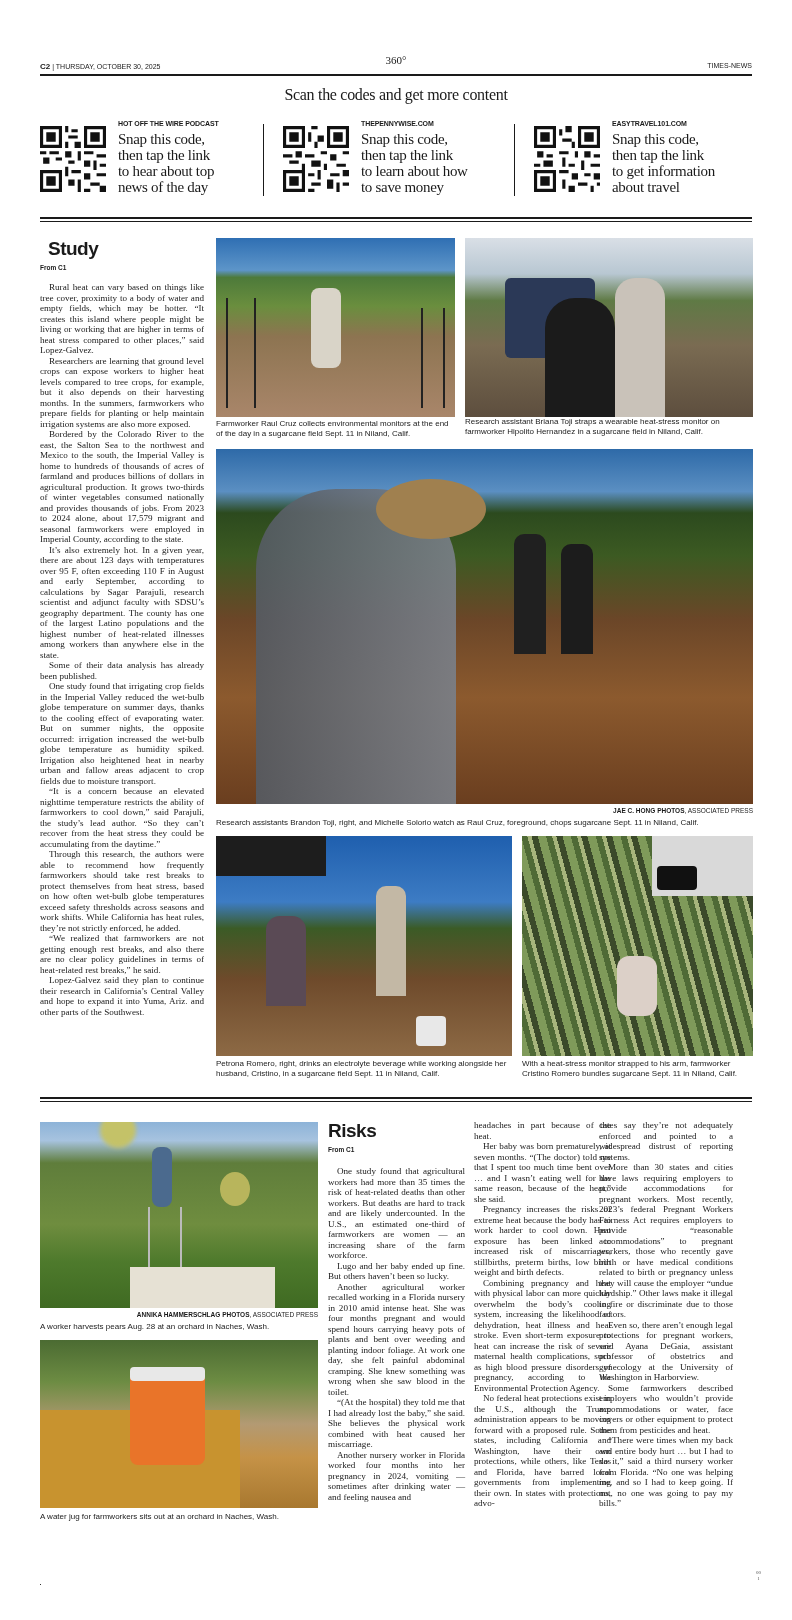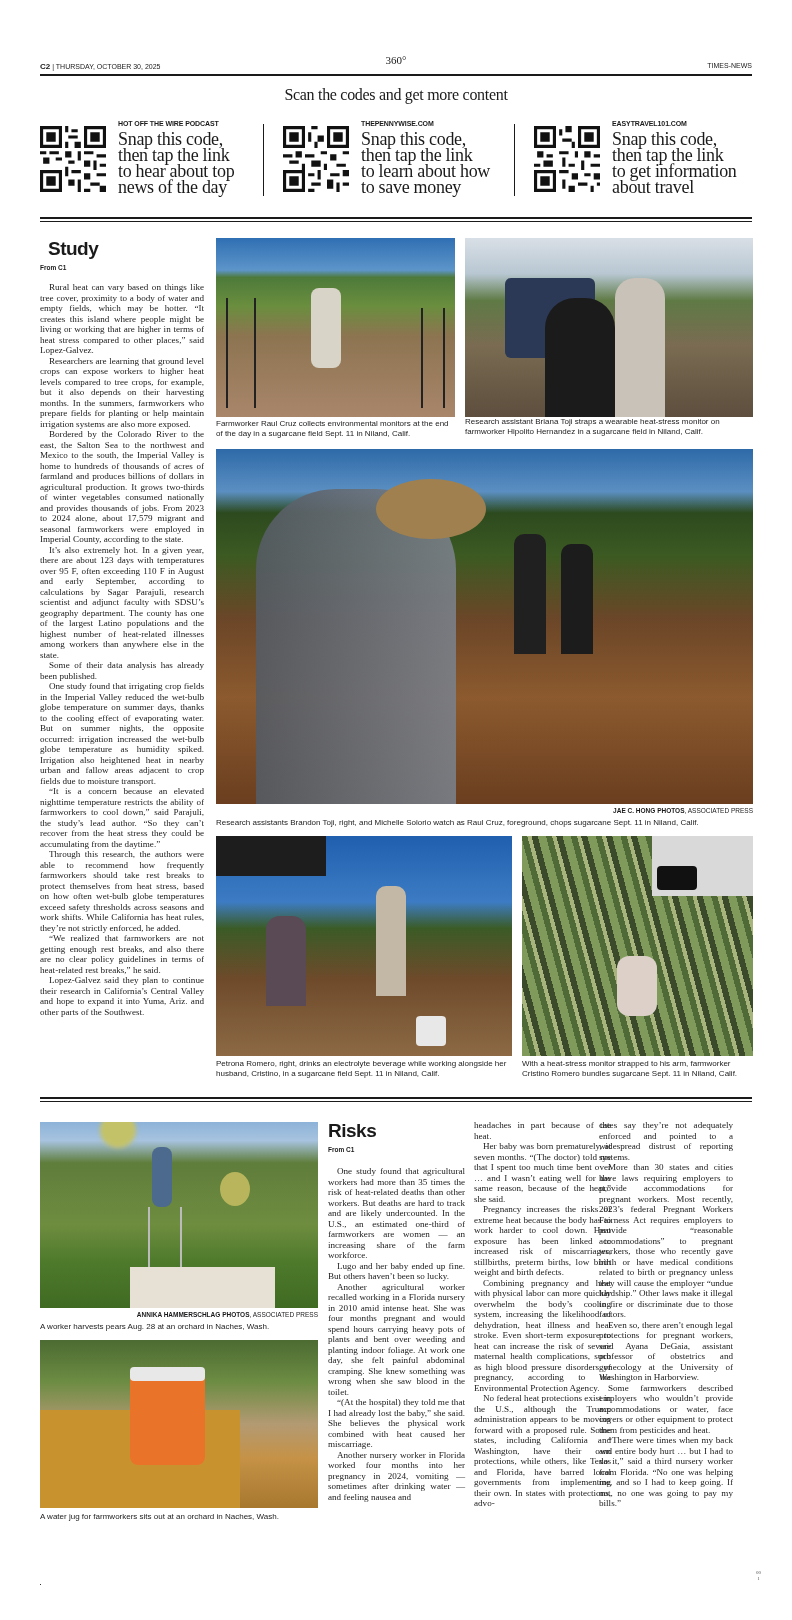--- a/index.html
+++ b/index.html
@@ -13,21 +13,21 @@
   .mast .left b{font-size:8px;}
   .mast .center{position:absolute;left:0;right:0;text-align:center;top:-2px;font-size:11px;}
   .mast .right{position:absolute;right:0;top:6px;}
   .rule{background:#1a1a1a;}
   
   .promo-title{left:0;width:792px;top:86px;text-align:center;font-size:16px;letter-spacing:-0.3px;}
   .promo-item{top:120px;height:75px;}
   .qr{position:absolute;left:0;top:6px;width:66px;height:66px;}
   .promo-text{position:absolute;left:78px;top:0;}
   .promo-src{font-size:7px;font-weight:bold;letter-spacing:-0.1px;}
-  .promo-desc{font-size:18px;line-height:16px;margin-top:4px;letter-spacing:-0.3px;}
+  .promo-desc{font-size:15px;line-height:16px;margin-top:4px;letter-spacing:-0.3px;}
   .vline{width:1px;background:#1a1a1a;top:124px;height:72px;}
   
   .hed{font-size:19px;font-weight:bold;letter-spacing:-0.5px;}
   .jump{font-size:6.5px;font-weight:bold;}
   .body-col{font-size:9.1px;line-height:10.5px;text-align:justify;hyphens:auto;}
   .body-col p{margin:0;text-indent:9px;}
   .photo{overflow:hidden;}
   .cap{font-size:8px;line-height:10px;color:#222;}
   .credit{font-size:6.5px;text-align:right;}
   .credit b{font-weight:bold;}

